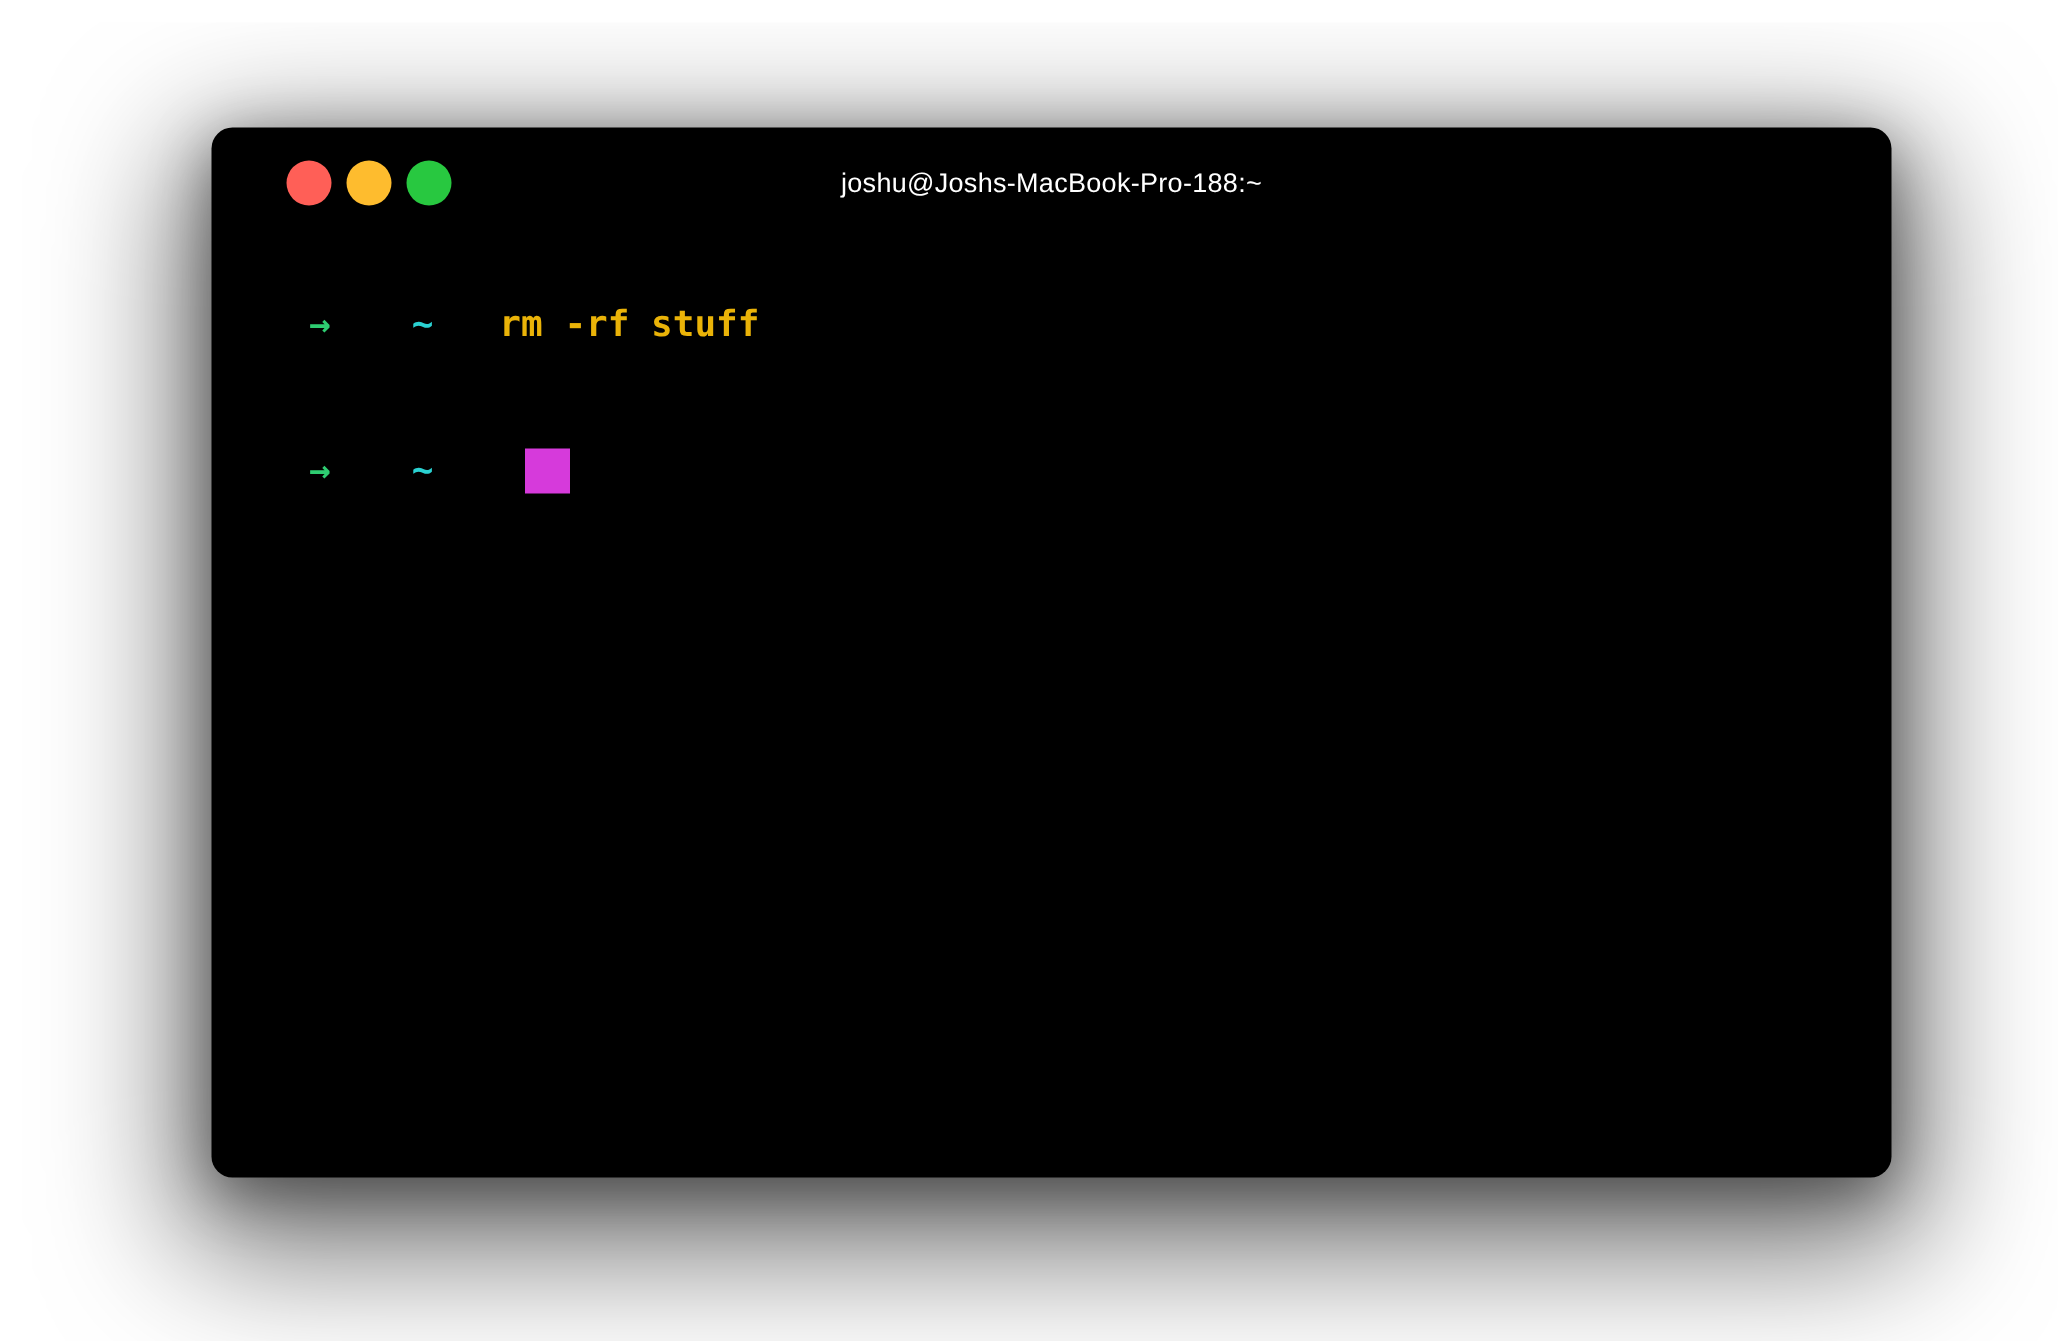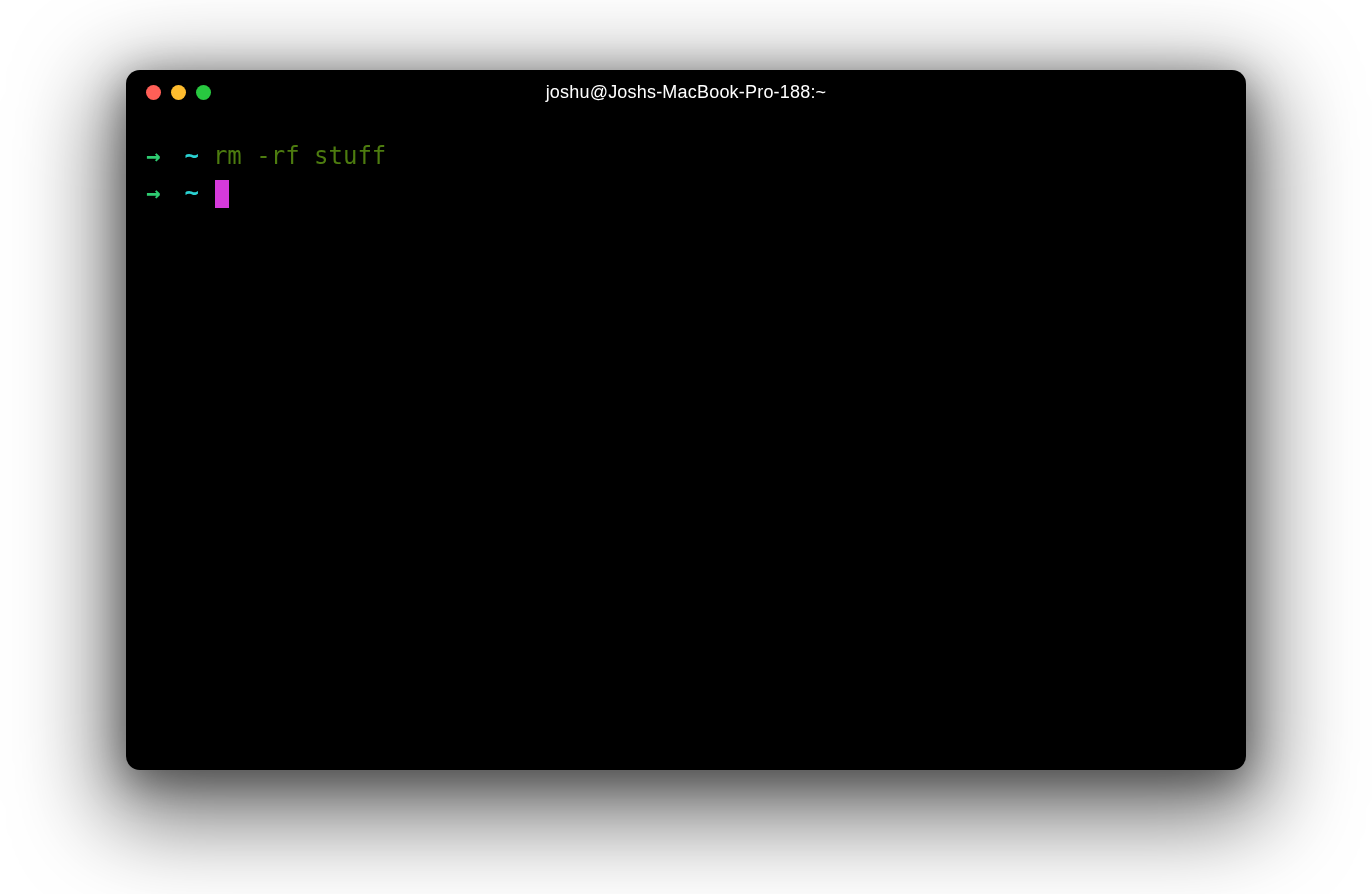--- a/index.html
+++ b/index.html
@@ -1,17 +1,17 @@
 <!DOCTYPE html>
 <html><head>
   <meta charset="utf-8">
   <style>
     * {
       margin: 0;
-      padding: 0;
+      padding: 15px;
       box-sizing: border-box;
     }
     
     body {
       width: 1372px;
       height: 894px;
       background: transparent;
       display: flex;
       align-items: flex-start;
       justify-content: center;
@@ -87,21 +87,22 @@
       margin-right: 24px;
     }
     
     .prompt-path {
       color: #2ad1d1;
       font-weight: bold;
       margin-right: 14px;
     }
     
     .command-text {
-      color: #4d7c0f;
+      color: #eab308;
+      font-weight: bold;
     }
     
     .cursor-block {
       display: inline-block;
       width: 14px;
       height: 28px;
       background: #d63adb;
       vertical-align: middle;
       margin-left: 2px;
     }

